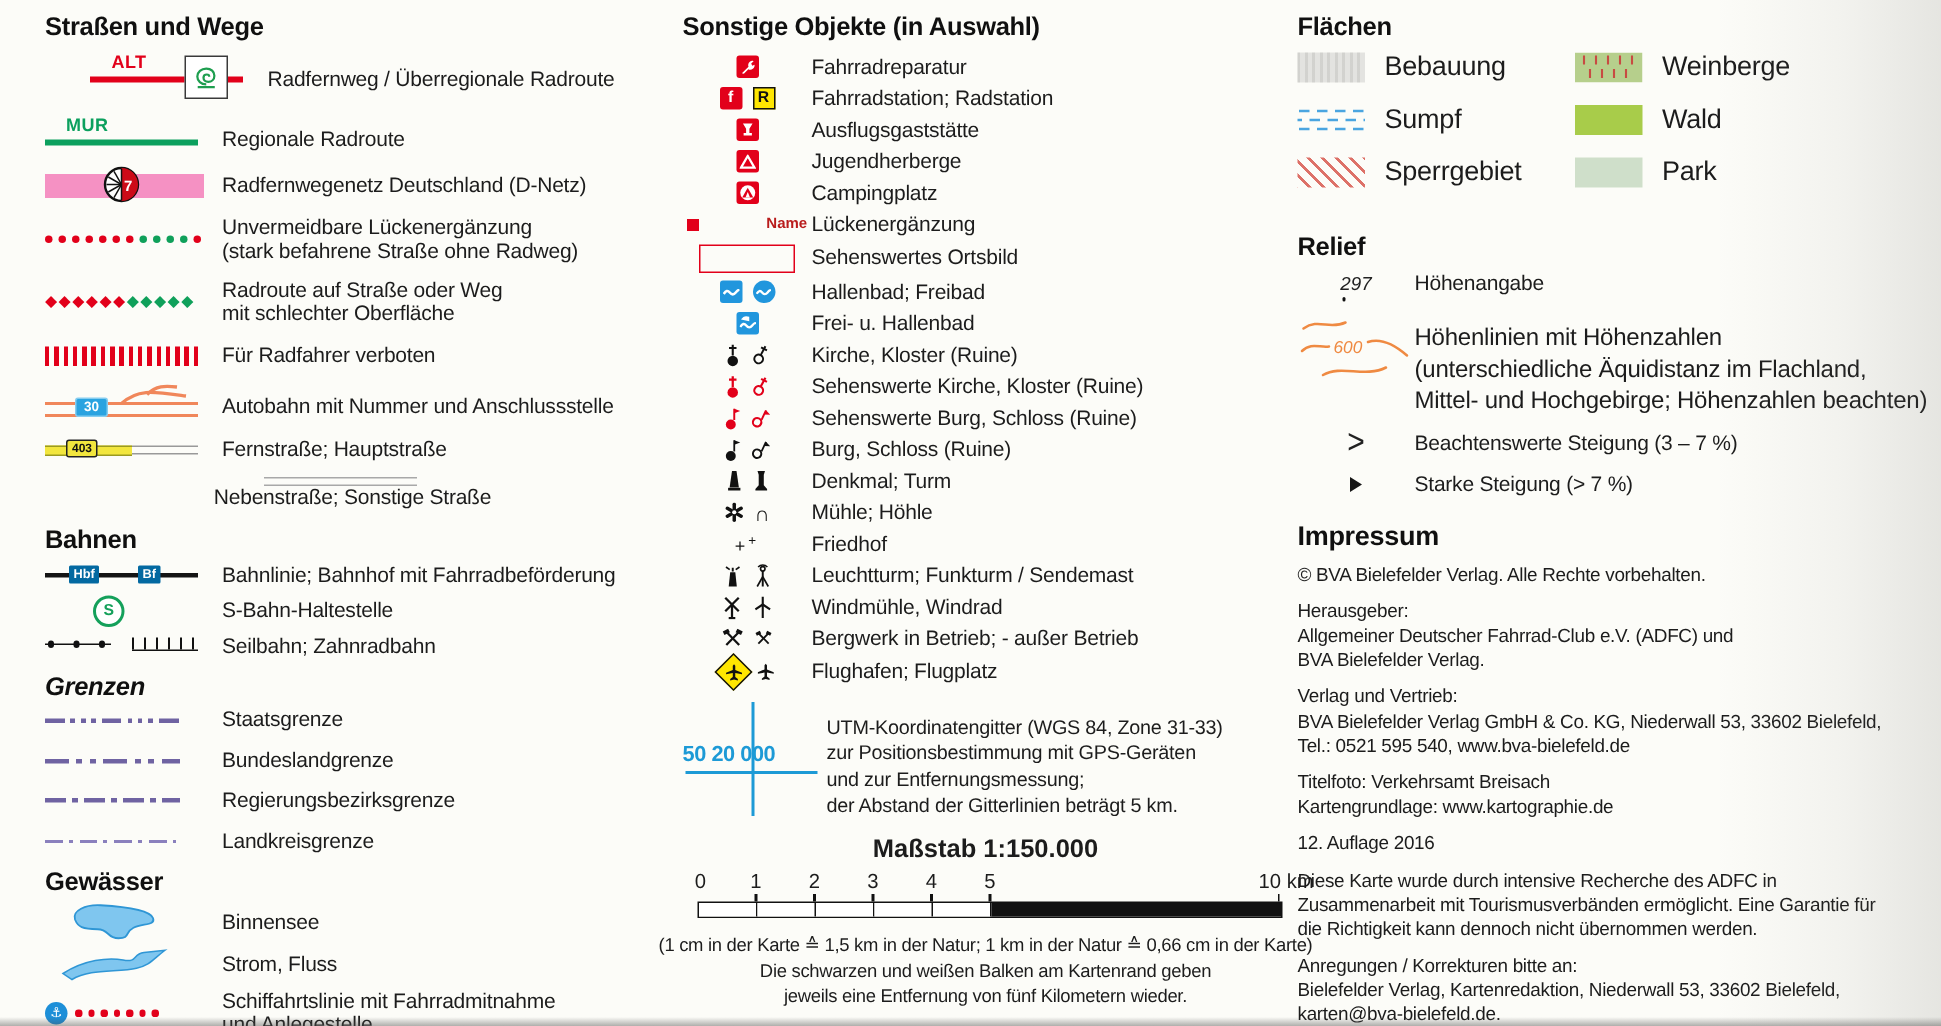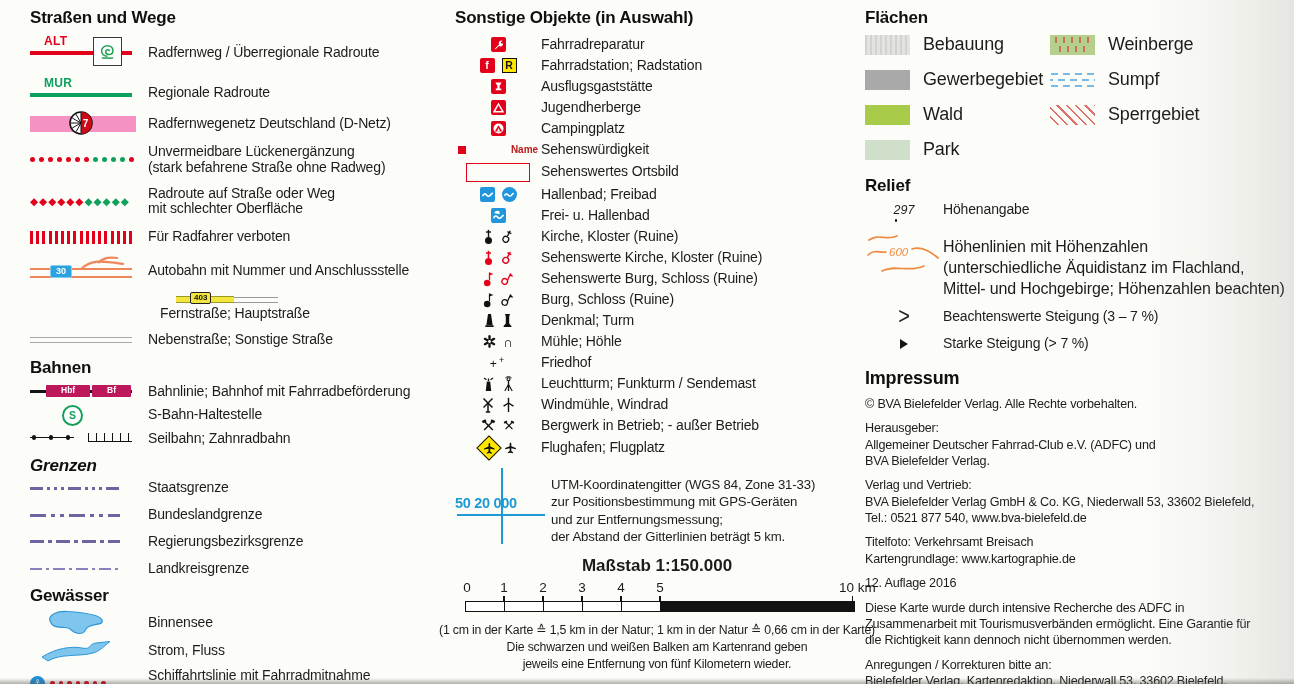--- a/index.html
+++ b/index.html
@@ -51,21 +51,21 @@
   .ab-l1{top:11px;}
   .ab-ramp{position:absolute;right:10px;top:-2px;}
   .ab-badge{position:absolute;left:20px;top:8px;background:#2aa3e0;color:#fff;font-size:9px;font-weight:bold;padding:1px 5px;border:1px solid #86cdf0;border-radius:2px;line-height:1;}
   .fern-sym{position:relative;width:106px;height:14px;}
   .fern-yellow{position:absolute;left:0;top:4px;width:58px;height:5px;background:#f2e63e;border-top:1px solid #9a9a20;border-bottom:1px solid #9a9a20;}
   .fern-gray{position:absolute;left:58px;right:4px;top:4.5px;height:4px;border-top:1px solid #999;border-bottom:1px solid #999;}
   .fern-badge{position:absolute;left:14px;top:0;background:#f2e63e;border:1px solid #222;border-radius:2px;color:#111;font-size:8px;font-weight:bold;padding:0 3px;line-height:1.3;}
   .neben-sym{width:102px;height:4px;border-top:1.2px solid #a8a8a8;border-bottom:1.2px solid #a8a8a8;}
   .rail-sym{position:relative;width:106px;height:15px;}
   .rail-line{position:absolute;left:0;right:4px;top:6px;height:3px;background:#141414;}
-  .rail-badge{position:absolute;top:1px;background:#be185d;color:#fff;font-size:8.5px;font-weight:bold;padding:1px 15px;border-radius:1px;line-height:1.15;}
+  .rail-badge{position:absolute;top:1px;background:#0369a1;color:#fff;font-size:8.5px;font-weight:bold;padding:1px 3px;border-radius:1px;line-height:1.15;}
   .rb1{left:16px;}.rb2{left:62px;}
   .sbahn{width:17px;height:17px;border:2px solid #14a05a;border-radius:50%;color:#14a05a;font-size:10.5px;font-weight:bold;display:flex;align-items:center;justify-content:center;margin-left:32px;background:#fff;}
   .seil-sym{position:relative;width:106px;height:12px;}
   .seil-a{position:absolute;left:0;top:5px;width:44px;border-top:1.4px solid #111;}
   .seil-a i{position:absolute;top:-3px;width:4.4px;height:4.4px;background:#111;border-radius:50%;display:block;}
   .seil-b{position:absolute;left:58px;top:1px;width:44px;height:8px;border-bottom:1.5px solid #111;
     background:repeating-linear-gradient(90deg,#111 0 1.5px,transparent 1.5px 8px);}
   .grenz{width:90px;height:3px;}
   .g1{background:repeating-linear-gradient(90deg,#6f63a2 0 13px,transparent 13px 17px,#6f63a2 17px 20px,transparent 20px 24px,#6f63a2 24px 27px,transparent 27px 31px,#6f63a2 31px 34px,transparent 34px 38px);}
   .g2{background:repeating-linear-gradient(90deg,#6f63a2 0 16px,transparent 16px 21px,#6f63a2 21px 25px,transparent 25px 30px,#6f63a2 30px 34px,transparent 34px 39px);}
@@ -128,21 +128,21 @@
   .imp{margin-top:16px;}
   .imp-p{font-size:12.6px;line-height:1.3;letter-spacing:-.2px;margin-bottom:8px;white-space:nowrap;}
   .imp-p span{display:block;}
 </style>
 </head>
 <body>
 
 <div class="col col1 c1">
   <h2>Straßen und Wege</h2>
 
-  <div class="row" style="margin-bottom:4px;">
+  <div class="row" style="margin-bottom:4px;justify-content:center;">
     <div class="sym">
       <div class="route-sym">
         <span class="route-name alt">ALT</span>
         <div class="route-line red"></div>
         <div class="snail-box">
           <svg width="21" height="21" viewBox="0 0 24 24">
               <path d="M12 17.5c-4 0-6.8-2.6-6.8-6S8.2 5.4 12 5.4s6.2 2.4 6.2 5.4-2.2 4.7-4.7 4.7c-2.1 0-3.6-1.3-3.6-3.1 0-1.5 1.1-2.5 2.5-2.5 1.1 0 1.9.7 1.9 1.7" fill="none" stroke="#1e9e4f" stroke-width="1.7"></path>
               <path d="M5.5 19.5h13" stroke="#1e9e4f" stroke-width="1.7"></path>
             </svg>
         </div>
@@ -244,34 +244,34 @@
         </div>
         <div class="ab-line ab-l1"></div>
         <span class="ab-badge">30</span>
       </div>
     </div>
     <div class="lbl">
         <span>Autobahn mit Nummer und Anschlussstelle</span>
       </div>
   </div>
 
-  <div class="row" style="margin-bottom:10px;flex-direction:column;">
+  <div class="row" style="margin-bottom:10px;">
     <div class="sym">
       <div class="fern-sym">
         <div class="fern-yellow"></div>
         <div class="fern-gray"></div>
         <span class="fern-badge">403</span>
       </div>
     </div>
     <div class="lbl">
         <span>Fernstraße; Hauptstraße</span>
       </div>
   </div>
 
-  <div class="row" style="margin-bottom:6px;">
+  <div class="row" style="margin-bottom:6px;flex-direction:column;">
     <div class="sym">
         <div class="neben-sym"></div>
       </div>
     <div class="lbl">
         <span>Nebenstraße; Sonstige Straße</span>
       </div>
   </div>
 
   <h2 style="margin-top:10px;">Bahnen</h2>
 
@@ -459,21 +459,21 @@
         <span>Campingplatz</span>
       </div>
   </div>
 
   <div class="c2row">
     <div class="sym">
       <span class="name-dot"></span>
       <span class="name-txt" style="margin-left:0;">Name</span>
     </div>
     <div class="lbl">
-        <span>Sehenswürdigkeit</span>
+        <span>Lückenergänzung</span>
       </div>
   </div>
 
   <div class="c2row" style="min-height:24px;">
     <div class="sym">
         <div class="orts-rect"></div>
       </div>
     <div class="lbl">
         <span>Sehenswertes Ortsbild</span>
       </div>
@@ -787,24 +787,20 @@
             <line x1="38" y1="2" x2="38" y2="8"></line>
           <line x1="10" y1="11" x2="10" y2="17"></line>
             <line x1="18" y1="11" x2="18" y2="17"></line>
             <line x1="26" y1="11" x2="26" y2="17"></line>
             <line x1="34" y1="11" x2="34" y2="17"></line>
         </g>
       </svg>
       <span class="fl-label">Weinberge</span>
     </div>
     <div class="fl-item">
-      <div class="swatch sw-gewerbe"></div>
-      <span class="fl-label">Gewerbegebiet</span>
-    </div>
-    <div class="fl-item">
       <svg class="swatch" width="45" height="20">
         <g stroke="#4aa5e0" stroke-width="1.6" stroke-dasharray="7 5">
           <line x1="1" y1="4" x2="45" y2="4"></line>
             <line x1="-4" y1="10" x2="45" y2="10"></line>
             <line x1="1" y1="16" x2="45" y2="16"></line>
         </g>
       </svg>
       <span class="fl-label">Sumpf</span>
     </div>
     <div class="fl-item">
@@ -879,21 +875,21 @@
       <span>© BVA Bielefelder Verlag. Alle Rechte vorbehalten.</span>
     </div>
     <div class="imp-p">
       <span>Herausgeber:</span>
       <span>Allgemeiner Deutscher Fahrrad-Club e.V. (ADFC) und</span>
       <span>BVA Bielefelder Verlag.</span>
     </div>
     <div class="imp-p">
       <span>Verlag und Vertrieb:</span>
       <span>BVA Bielefelder Verlag GmbH &amp; Co. KG, Niederwall 53, 33602 Bielefeld,</span>
-      <span>Tel.: 0521 877 540, www.bva-bielefeld.de</span>
+      <span>Tel.: 0521 595 540, www.bva-bielefeld.de</span>
     </div>
     <div class="imp-p">
       <span>Titelfoto: Verkehrsamt Breisach</span>
       <span>Kartengrundlage: www.kartographie.de</span>
     </div>
     <div class="imp-p">
       <span>12. Auflage 2016</span>
     </div>
     <div class="imp-p">
       <span>Diese Karte wurde durch intensive Recherche des ADFC in</span>

